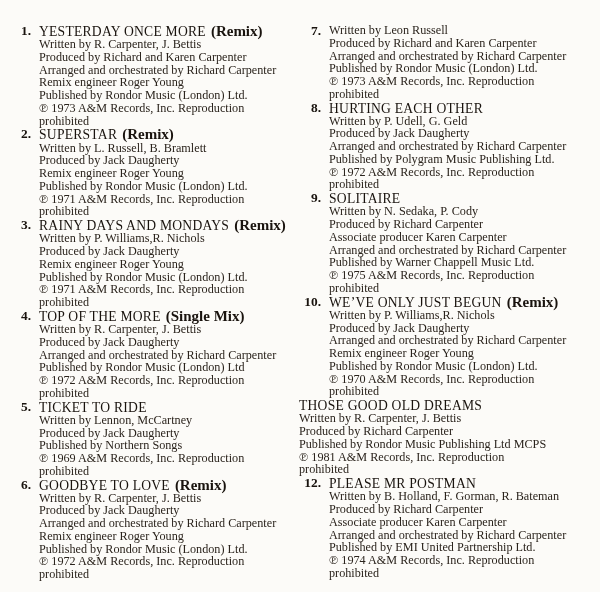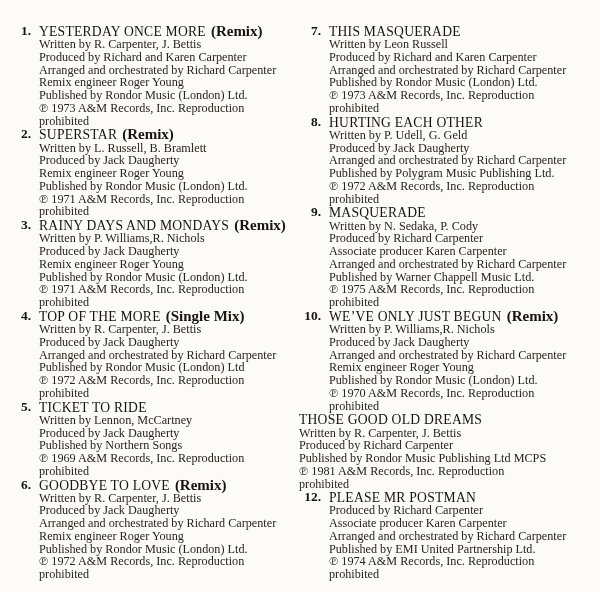--- a/index.html
+++ b/index.html
@@ -156,23 +156,20 @@
             <div class="credit-line">℗ 1972 A&amp;M Records, Inc. Reproduction</div>
             <div class="credit-line">prohibited</div>
           </div>
     </div>
   </div>
 </div>
   <div class="col col-right">
   <div class="track">
     <div class="num">7.</div>
     <div class="content">
-      <div class="head">
-        <span class="title">THIS MASQUERADE</span>
-      </div>
       <div class="credits">
             <div class="credit-line">Written by Leon Russell</div>
             <div class="credit-line">Produced by Richard and Karen Carpenter</div>
             <div class="credit-line">Arranged and orchestrated by Richard Carpenter</div>
             <div class="credit-line">Published by Rondor Music (London) Ltd.</div>
             <div class="credit-line">℗ 1973 A&amp;M Records, Inc. Reproduction</div>
             <div class="credit-line">prohibited</div>
           </div>
     </div>
   </div>
@@ -191,21 +188,21 @@
             <div class="credit-line">℗ 1972 A&amp;M Records, Inc. Reproduction</div>
             <div class="credit-line">prohibited</div>
           </div>
     </div>
   </div>
 
   <div class="track">
     <div class="num">9.</div>
     <div class="content">
       <div class="head">
-        <span class="title">MASQUERADE</span>
+        <span class="title">SOLITAIRE</span>
       </div>
       <div class="credits">
             <div class="credit-line">Written by N. Sedaka, P. Cody</div>
             <div class="credit-line">Produced by Richard Carpenter</div>
             <div class="credit-line">Associate producer Karen Carpenter</div>
             <div class="credit-line">Arranged and orchestrated by Richard Carpenter</div>
             <div class="credit-line">Published by Warner Chappell Music Ltd.</div>
             <div class="credit-line">℗ 1975 A&amp;M Records, Inc. Reproduction</div>
             <div class="credit-line">prohibited</div>
           </div>
@@ -245,20 +242,21 @@
     </div>
   </div>
 
   <div class="track">
     <div class="num">12.</div>
     <div class="content">
       <div class="head">
         <span class="title">PLEASE MR POSTMAN</span>
       </div>
       <div class="credits">
+            <div class="credit-line">Written by B. Holland, F. Gorman, R. Bateman</div>
             <div class="credit-line">Produced by Richard Carpenter</div>
             <div class="credit-line">Associate producer Karen Carpenter</div>
             <div class="credit-line">Arranged and orchestrated by Richard Carpenter</div>
             <div class="credit-line">Published by EMI United Partnership Ltd.</div>
             <div class="credit-line">℗ 1974 A&amp;M Records, Inc. Reproduction</div>
             <div class="credit-line">prohibited</div>
           </div>
     </div>
   </div>
 </div>

